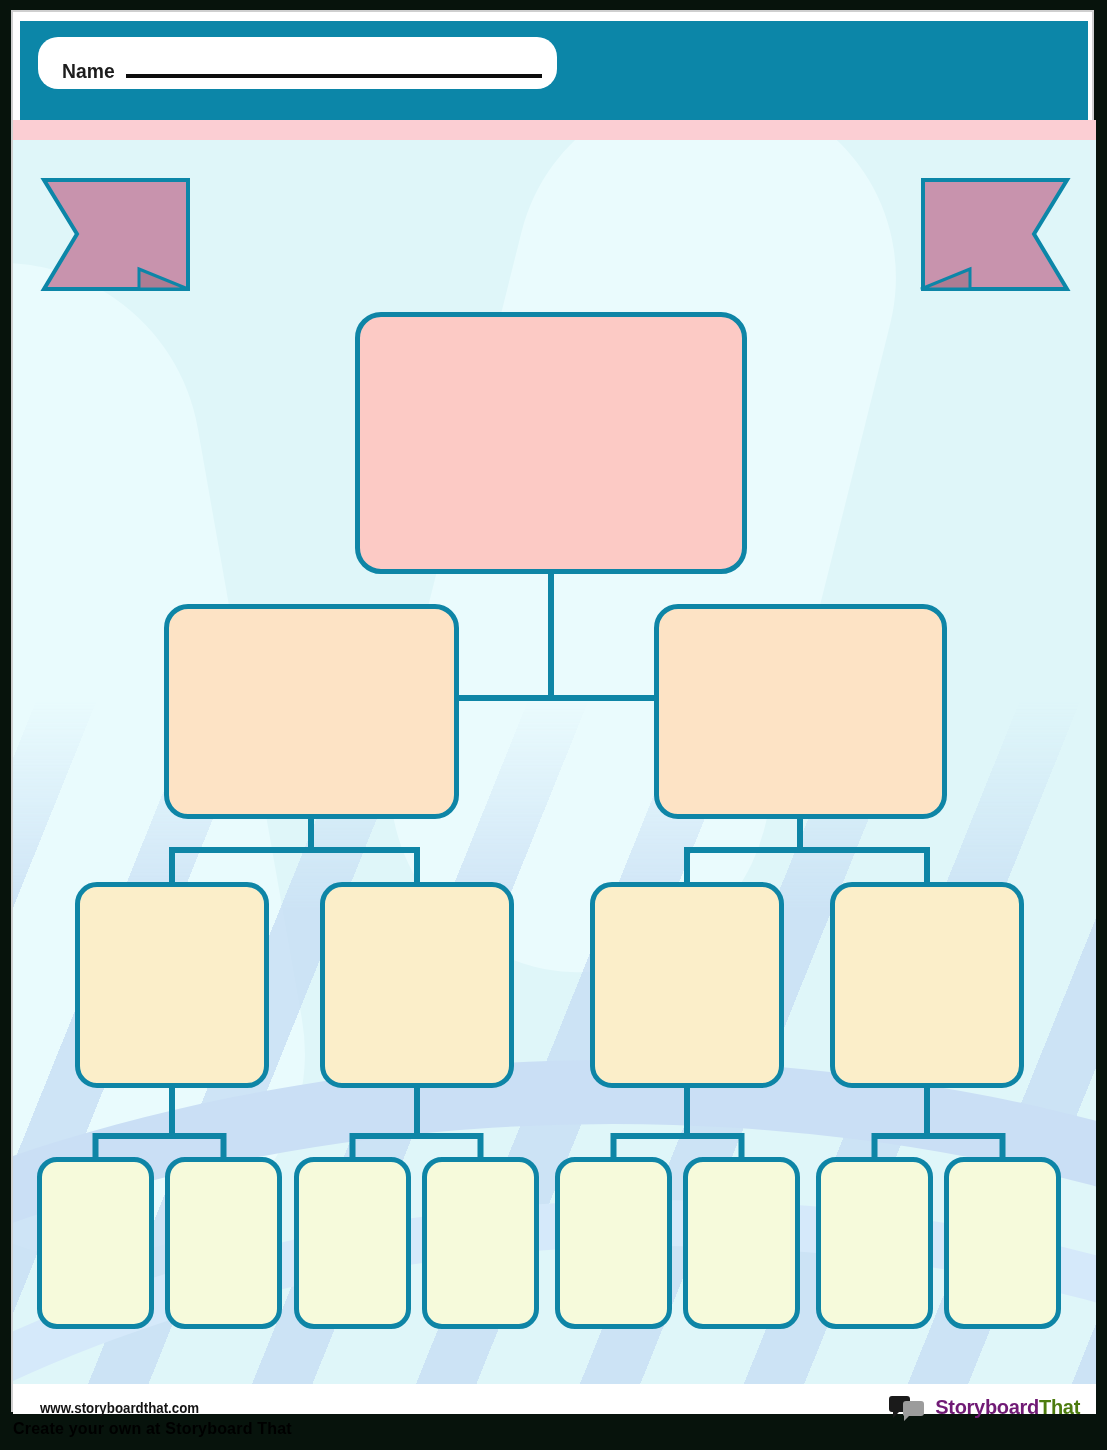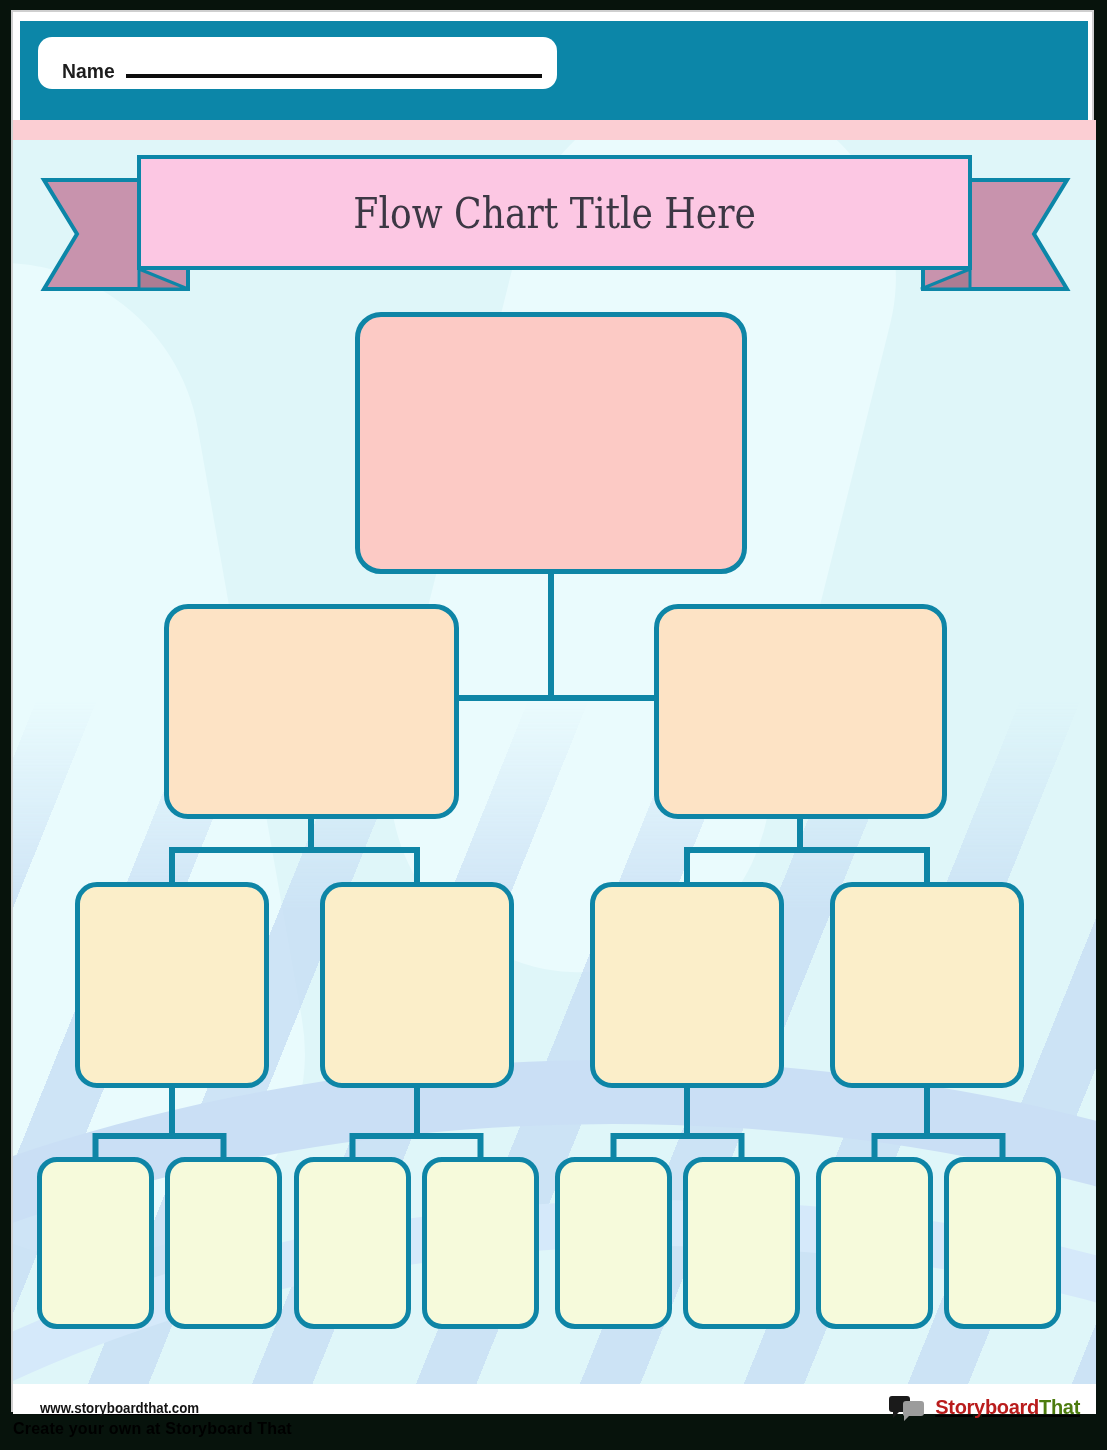--- a/index.html
+++ b/index.html
@@ -5,21 +5,21 @@
   html,body{margin:0;padding:0;background:#07130c;}
   *{box-sizing:border-box;}
   .stage{position:relative;width:1107px;height:1450px;background:#07130c;overflow:hidden;
          font-family:"Liberation Sans",sans-serif;}
   .bottom-caption{position:absolute;left:13px;top:1420px;font-size:16px;font-weight:bold;
                   color:#000;letter-spacing:.2px;}
   .page{position:absolute;left:11px;top:10px;width:1083px;height:1402px;background:#ffffff;
         border:2px solid #cfcfcf;}
   
   .teal-header{position:absolute;left:7px;top:9px;width:1068px;height:99px;background:#0c86a8;}
-  .field-box{position:absolute;top:16px;height:52px;background:#ffffff;border-radius:14px;}
+  .field-box{position:absolute;top:16px;height:52px;background:#ffffff;border-radius:20px;}
   .field-box.name{left:18px;width:519px;}
   .field-box.date{left:577px;width:476px;}
   .field-label{position:absolute;top:22px;font-size:21px;font-weight:bold;color:#1d1d1d;
                transform:scaleX(.92);transform-origin:left;}
   .field-box.name .field-label{left:24px;}
   .field-box.date .field-label{left:31px;}
   .write-line{position:absolute;bottom:11px;height:4px;background:#0d0d0d;}
   .field-box.name .write-line{left:88px;width:416px;}
   .field-box.date .write-line{left:96px;width:370px;}
   
@@ -48,25 +48,25 @@
   
   .node{position:absolute;border:5px solid #0e85a6;}
   .node.l1{left:342px;top:172px;width:392px;height:262px;border-radius:26px;background:#fccac5;}
   .node.l2{top:464px;width:295px;height:215px;border-radius:24px;background:#fde3c5;}
   .node.l2.b{width:293px;}
   .node.l3{top:742px;width:194px;height:206px;border-radius:22px;background:#fbeec9;}
   .node.l4{top:1017px;width:117px;height:172px;border-radius:20px;background:#f6fadb;}
   
   .footer{position:absolute;left:0;top:1372px;width:1083px;height:30px;background:#ffffff;
           display:flex;align-items:center;justify-content:space-between;
-          padding:17px 16px 0 27px;text-decoration:underline;}
+          padding:17px 16px 0 27px;}
   .site-url{font-size:14px;font-weight:bold;color:#141414;transform:scaleX(.95);transform-origin:left;}
   .logo{display:flex;align-items:center;gap:6px;}
   .logo-text{font-size:20px;font-weight:bold;letter-spacing:-.3px;}
-  .logo-text .primary{color:#b91c1c;}
+  .logo-text .primary{color:#701a75;}
   .logo-text .secondary{color:#4d7c0f;}
 </style>
 </head>
 <body>
 
 <div class="stage">
 
   <div class="bottom-caption">Create your own at Storyboard That</div>
 
   <div class="page">
@@ -99,23 +99,20 @@
 
         <path d="M298 679 V710 M159 742 V710 H404 V742" fill="none" stroke="#0e85a6" stroke-width="6"></path>
         <path d="M787 679 V710 M674 742 V710 H914 V742" fill="none" stroke="#0e85a6" stroke-width="6"></path>
 
         <path d="M159 948 V996 M82.5 1017 V996 H210.5 V1017" fill="none" stroke="#0e85a6" stroke-width="6"></path>
         <path d="M404 948 V996 M339.5 1017 V996 H467.5 V1017" fill="none" stroke="#0e85a6" stroke-width="6"></path>
         <path d="M674 948 V996 M600.5 1017 V996 H728.5 V1017" fill="none" stroke="#0e85a6" stroke-width="6"></path>
         <path d="M914 948 V996 M861.5 1017 V996 H989.5 V1017" fill="none" stroke="#0e85a6" stroke-width="6"></path>
       </svg>
 
-      <div class="banner">
-        <span class="banner-title">Flow Chart Title Here</span>
-      </div>
 
       <div class="node l1"></div>
       <div class="node l2" style="left:151px"></div>
       <div class="node l2 b" style="left:641px"></div>
       <div class="node l3" style="left:62px"></div>
       <div class="node l3" style="left:307px"></div>
       <div class="node l3" style="left:577px"></div>
       <div class="node l3" style="left:817px"></div>
       <div class="node l4" style="left:24px"></div>
       <div class="node l4" style="left:152px"></div>

